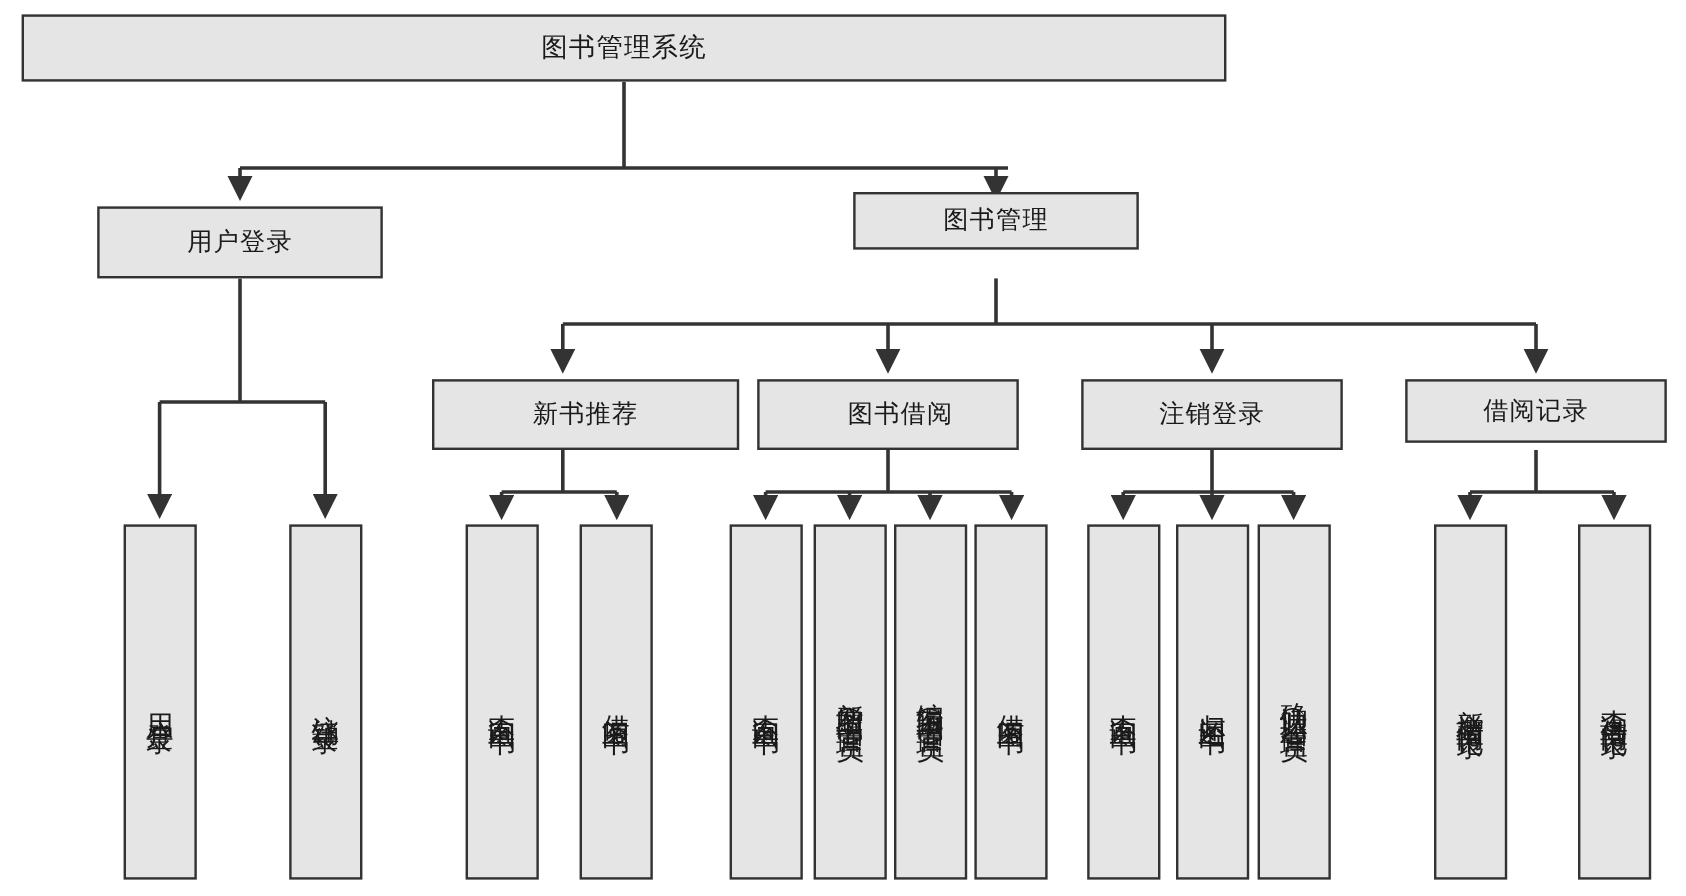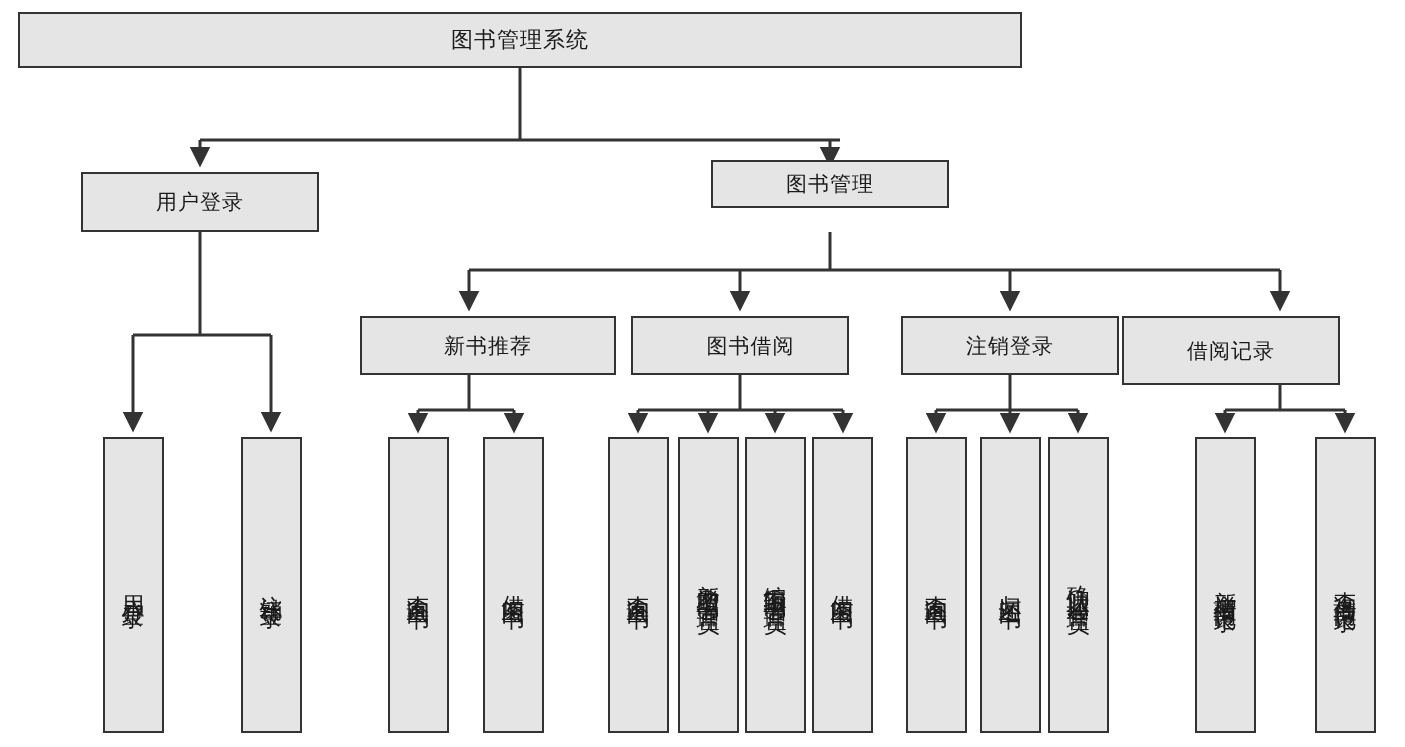--- a/index.html
+++ b/index.html
@@ -143,21 +143,21 @@
 
   <div class="node" style="left:360px;top:316px;width:256px;height:59px;">
     <span class="node-h">新书推荐</span>
   </div>
   <div class="node" style="left:631px;top:316px;width:218px;height:59px;padding-left:21px;">
     <span class="node-h">图书借阅</span>
   </div>
   <div class="node" style="left:901px;top:316px;width:218px;height:59px;">
     <span class="node-h">注销登录</span>
   </div>
-  <div class="node" style="left:1122px;top:316px;width:218px;height:69px;">
+  <div class="node" style="left:1171px;top:316px;width:218px;height:53px;">
     <span class="node-h">借阅记录</span>
   </div>
 
   <div class="node" style="left:103px;top:437px;width:61px;height:296px;">
     <span class="node-v">用户登录</span>
   </div>
   <div class="node" style="left:241px;top:437px;width:61px;height:296px;">
     <span class="node-v">注销登录</span>
   </div>
   <div class="node" style="left:388px;top:437px;width:61px;height:296px;">

